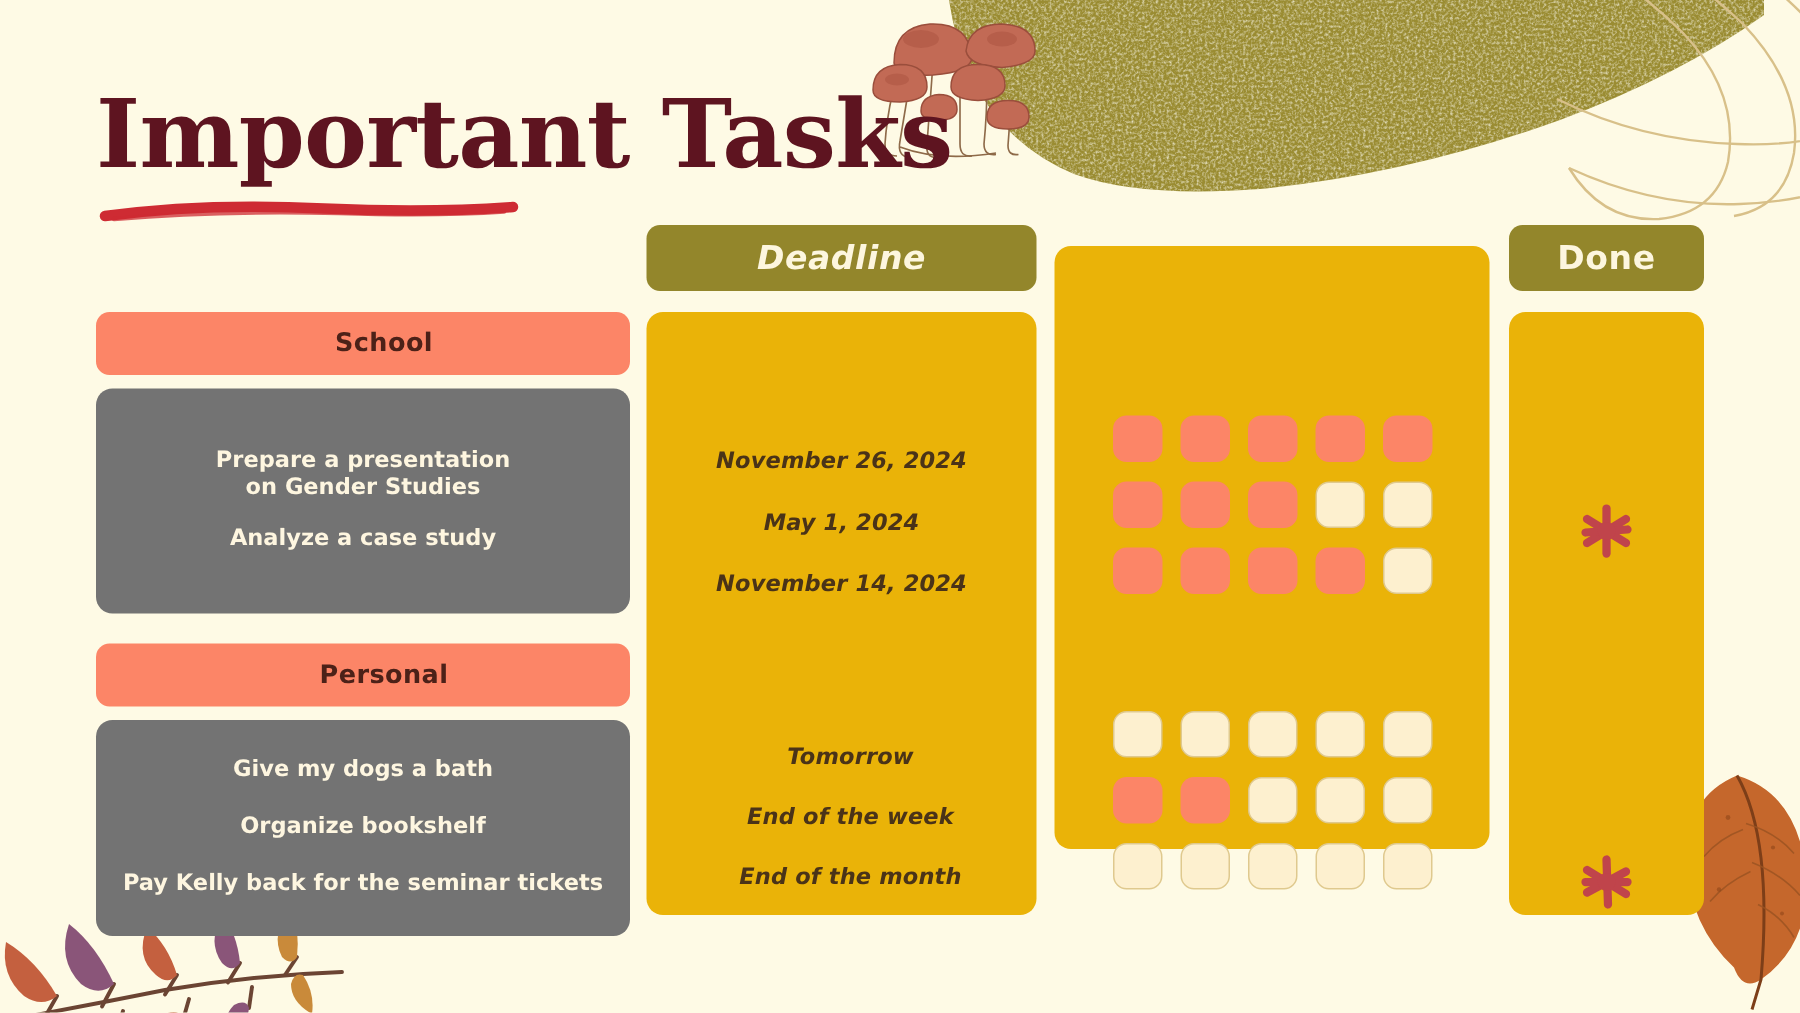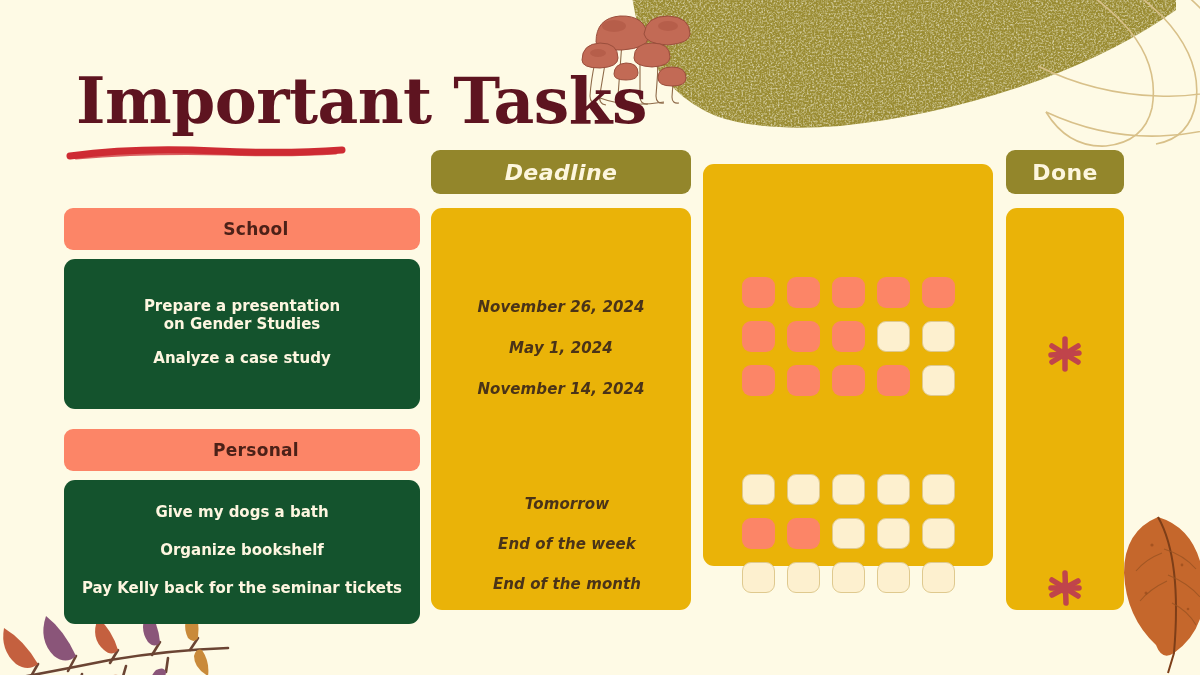--- a/index.html
+++ b/index.html
@@ -20,42 +20,42 @@
 
   
   #title-block{position:absolute;left:64px;top:58px;}
   .page-title{
     font-family:"DejaVu Serif", serif;
     font-weight:700;
     font-size:63px;
     line-height:1.0;
     color:#5E1420;
     letter-spacing:-0.5px;
-    margin:12px;
+    margin:0;
     white-space:nowrap;
   }
   #title-underline{margin-top:12px;margin-left:2px;width:280px;height:16px;display:block;}
 
   
   .board{position:absolute;left:64px;top:150px;right:0;bottom:0;}
 
   
   #task-column{position:absolute;left:0;top:58px;width:356px;}
   .group-header{
     background:#FC8567;
     border-radius:9px;
     height:42px;
     display:flex;align-items:center;justify-content:center;
     color:#4C2118;
     font-size:17px;font-weight:700;
     letter-spacing:.3px;
     padding-left:28px;
   }
   .group-body{
-    background:#14532d;
+    background:#737373;
     border-radius:11px;
     margin-top:9px;
     padding:18px 14px 20px;
     display:flex;flex-direction:column;
     align-items:center;justify-content:center;
   }
   #group-school .group-body{height:112px;gap:17px;}
   #group-personal{margin-top:20px;}
   #group-personal .group-body{height:106px;gap:20px;}
   .task-item{
@@ -80,21 +80,21 @@
   }
   .col-body{
     background:#eab308;
     border-radius:11px;
     margin-top:14px;
     height:402px;
     position:relative;
   }
   #col-deadline{left:367px;width:260px;font-style:italic;}
   #col-progress{left:639px;width:290px;}
-  #col-done{left:942px;width:118px;}
+  #col-done{left:942px;width:130px;}
 
   
   .dl-group{position:absolute;left:0;right:0;display:flex;flex-direction:column;
             align-items:center;justify-content:center;}
   #dl-group-school{top:84px;height:112px;gap:23px;}
   #dl-group-personal{top:283px;height:106px;gap:22px;padding-left:12px;}
   .dl-item{color:#4A3318;font-size:15px;font-weight:700;letter-spacing:.1px;}
 
   
   .pg-grid{position:absolute;left:0;right:0;display:flex;flex-direction:column;

